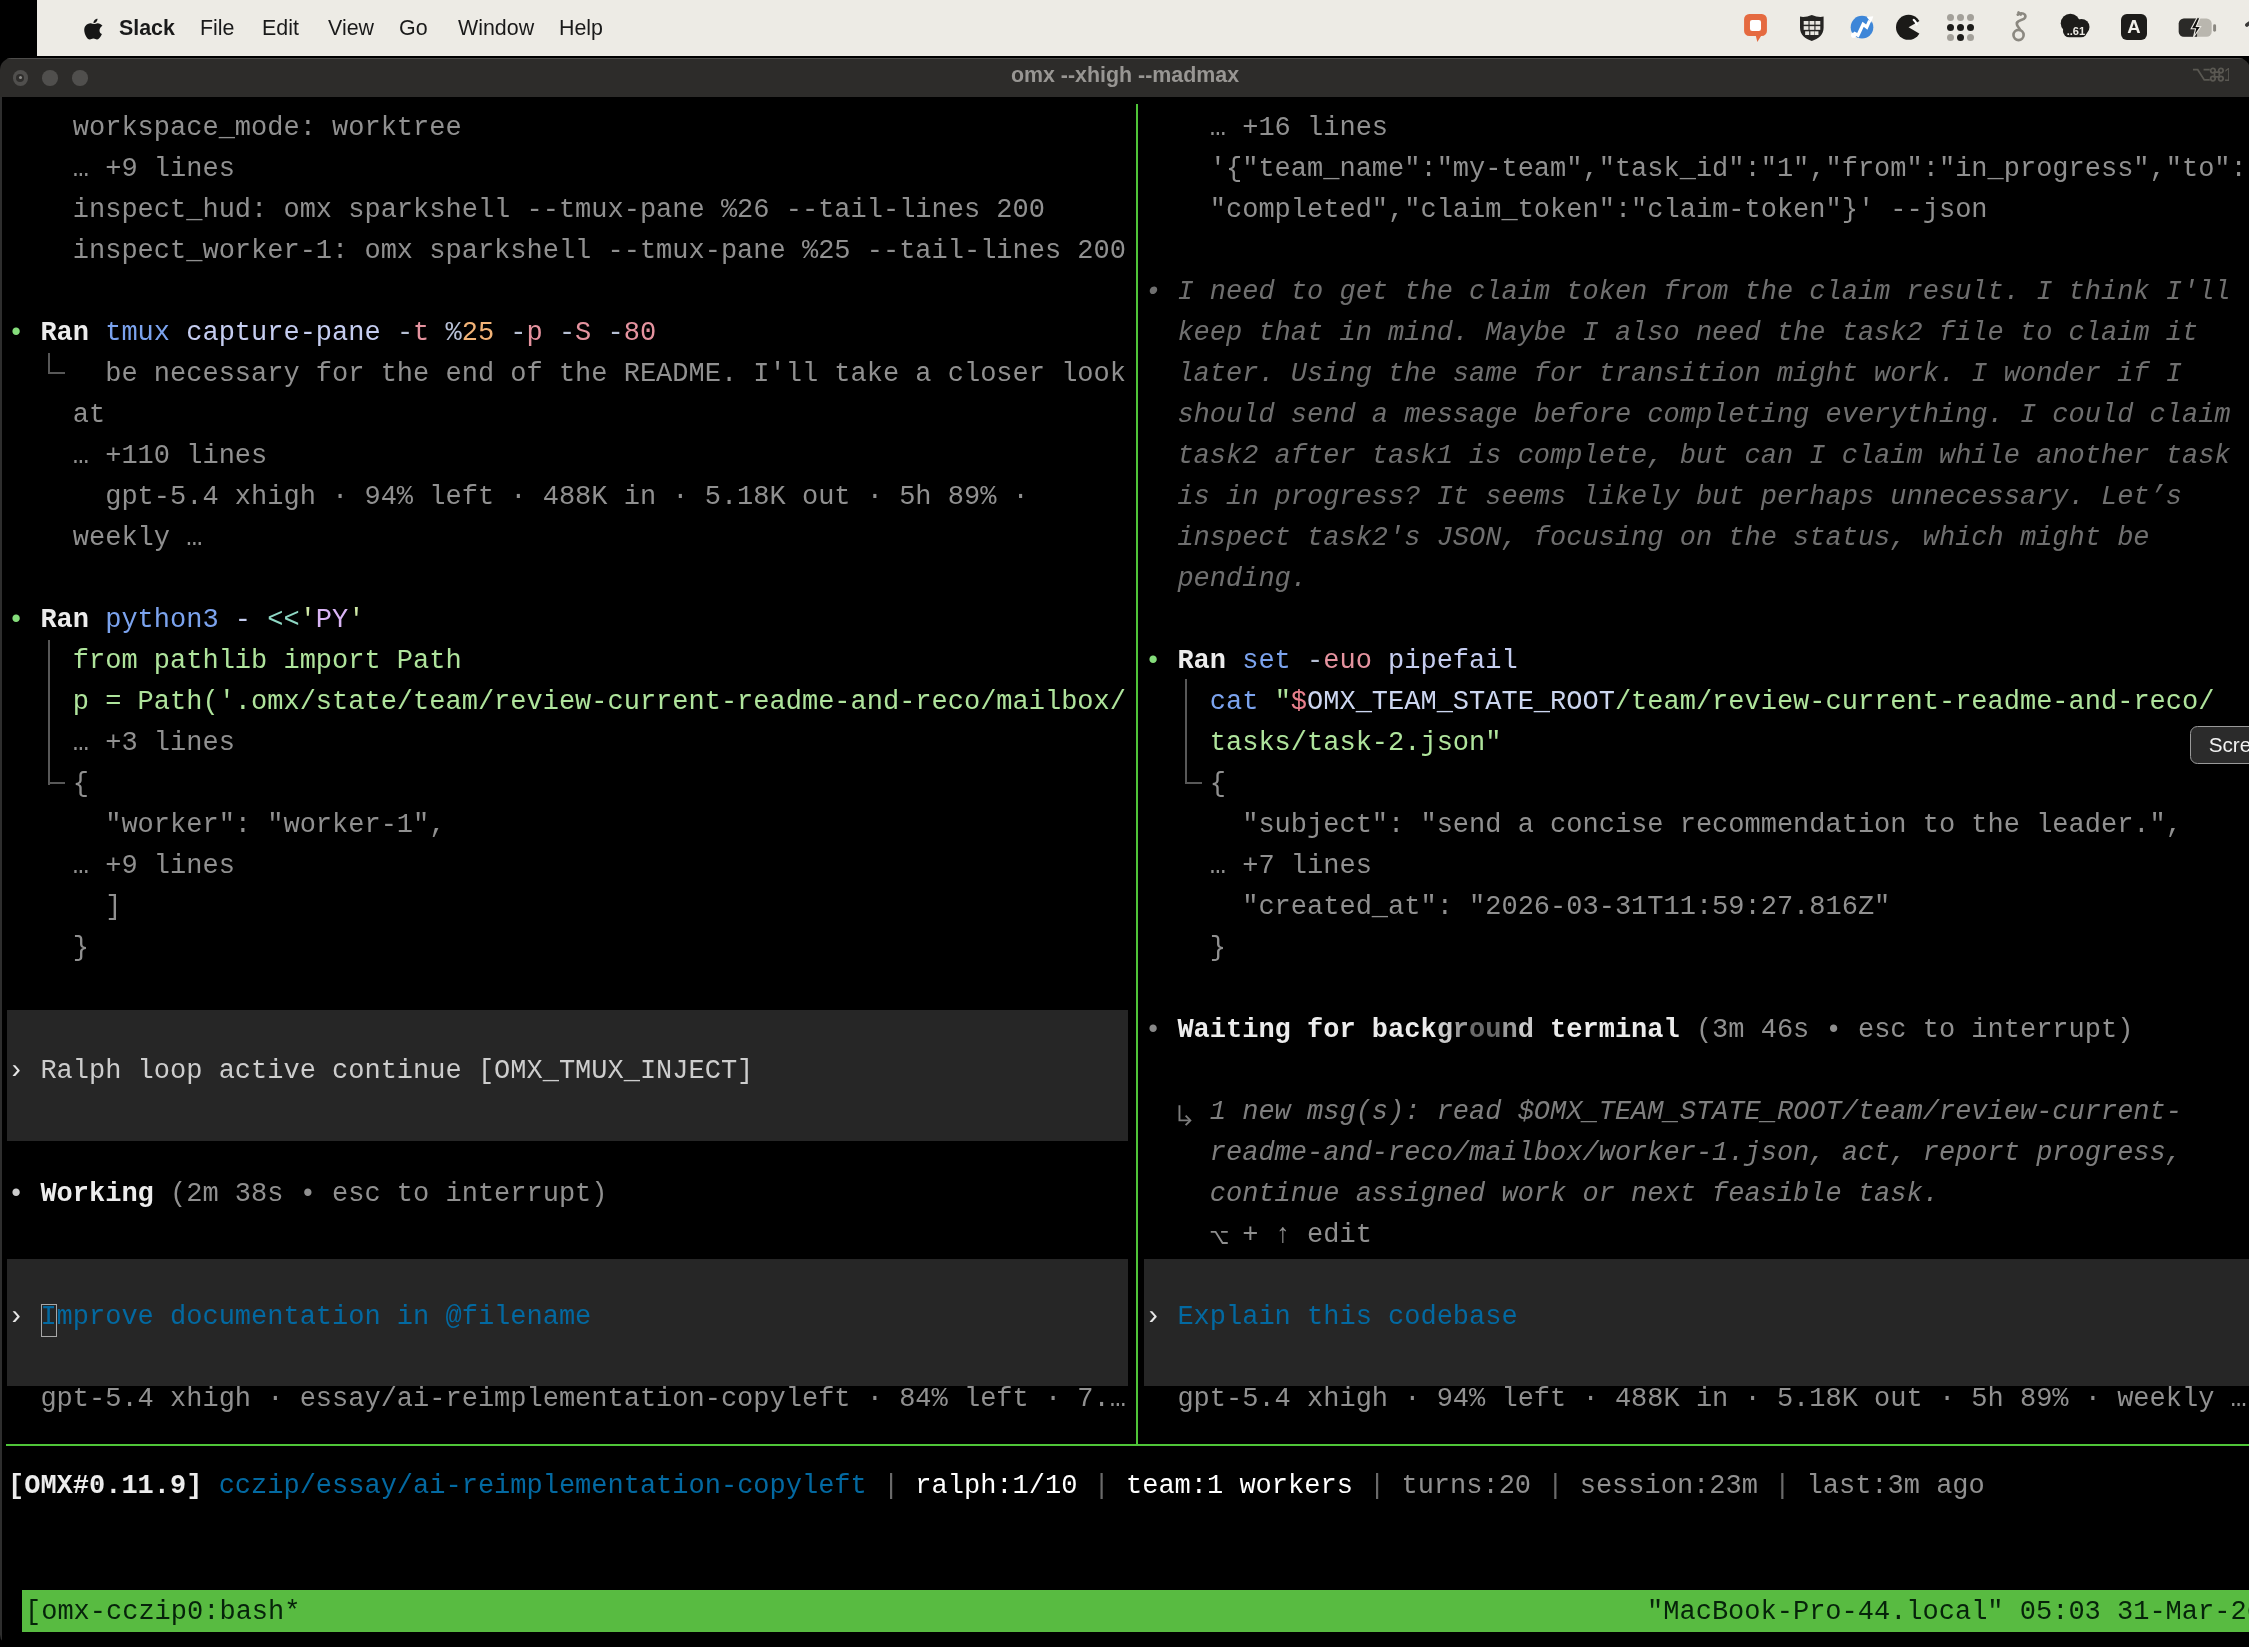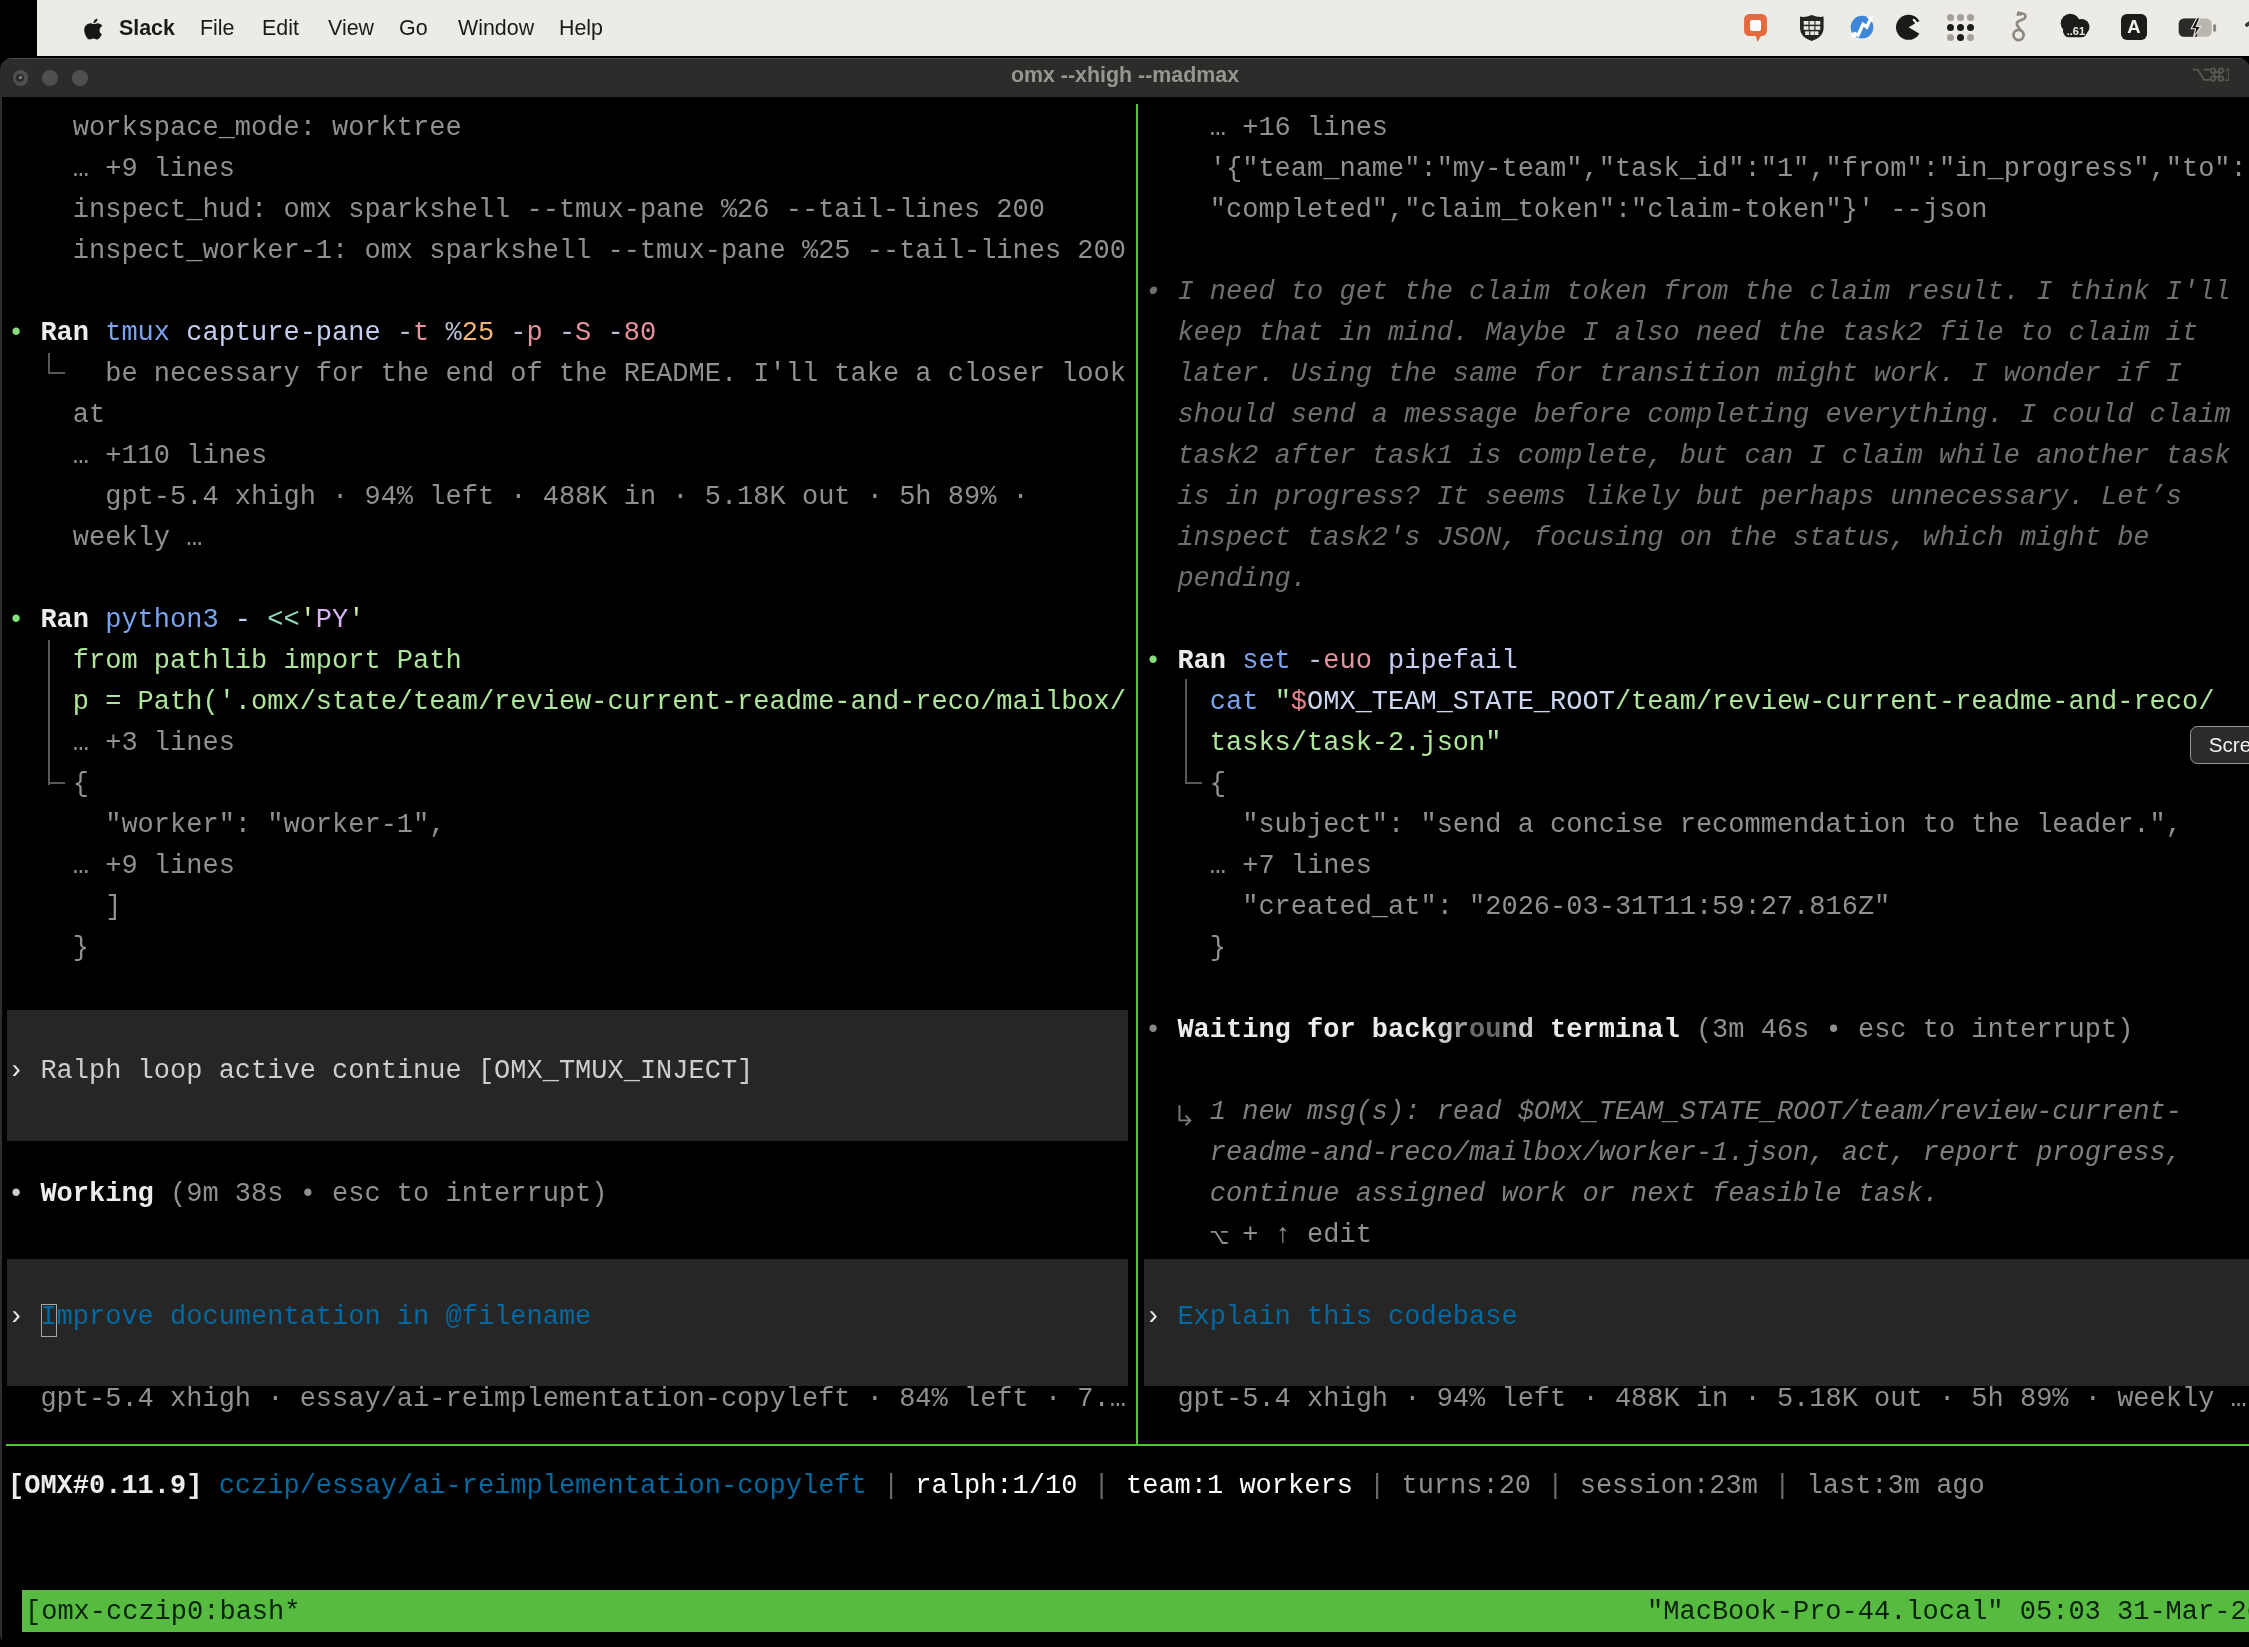--- a/index.html
+++ b/index.html
@@ -177,21 +177,21 @@
 <span class="g">    {</span>
 <span class="g">      "worker": "worker-1",</span>
 <span class="g">    … +9 lines</span>
 <span class="g">      ]</span>
 <span class="g">    }</span>
 
 
 <span class="prompt">›</span> <span class="boxtext">Ralph loop active continue [OMX_TMUX_INJECT]</span>
 
 
-<span class="wb">•</span> <span class="w">Working</span> <span class="g">(9m 38s • esc to interrupt)</span>
+<span class="wb">•</span> <span class="w">Working</span> <span class="g">(2m 38s • esc to interrupt)</span>
 
 
 <span class="prompt">›</span> <span class="ph">Improve documentation in @filename</span>
 
 <span class="g">  gpt-5.4 xhigh · essay/ai-reimplementation-copyleft · 84% left · 7.…</span></pre>
 <pre style="left:1145px; top:10.7px; width:1105px; overflow:hidden;"><span class="g">    … +16 lines</span>
 <span class="g">    '{"team_name":"my-team","task_id":"1","from":"in_progress","to":</span>
 <span class="g">    "completed","claim_token":"claim-token"}' --json</span>
 
 <span class="dg it">• I need to get the claim token from the claim result. I think I'll</span>

